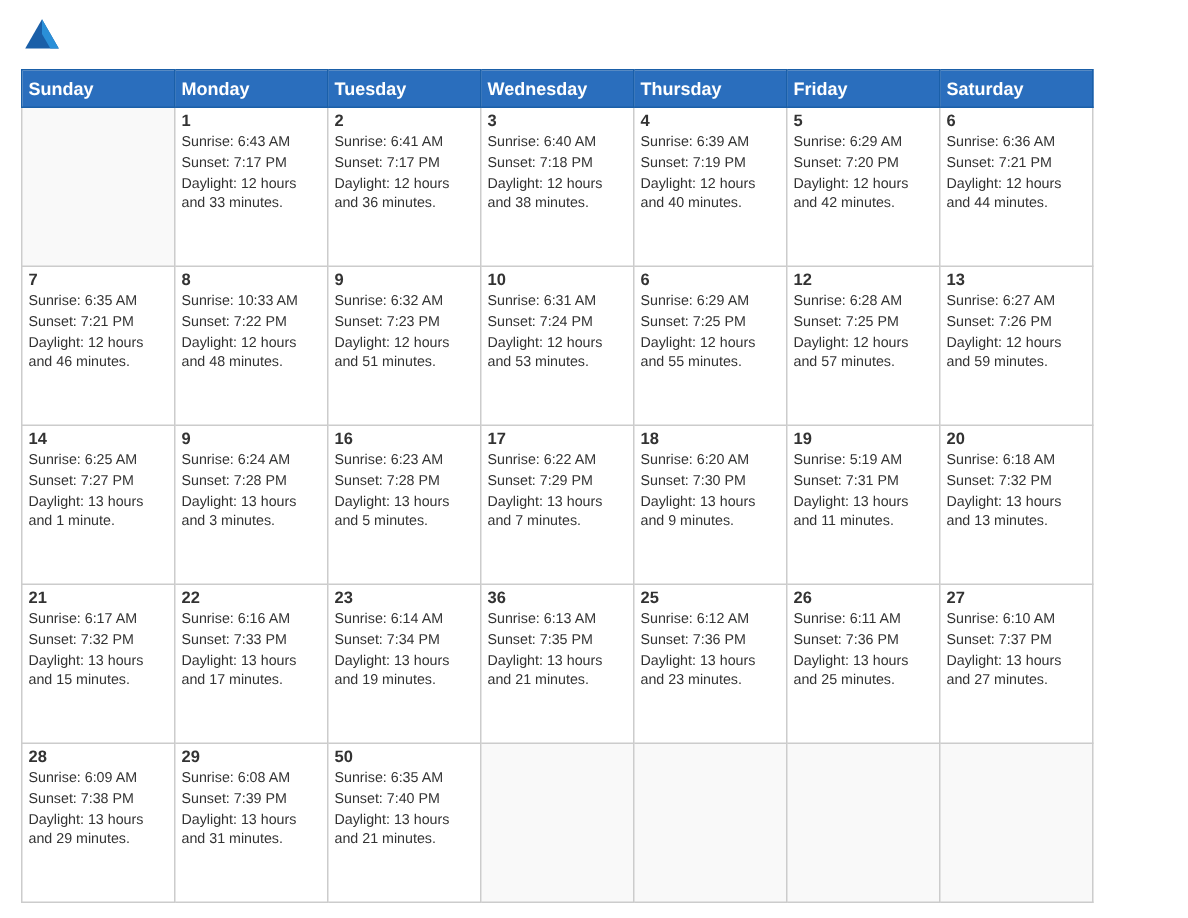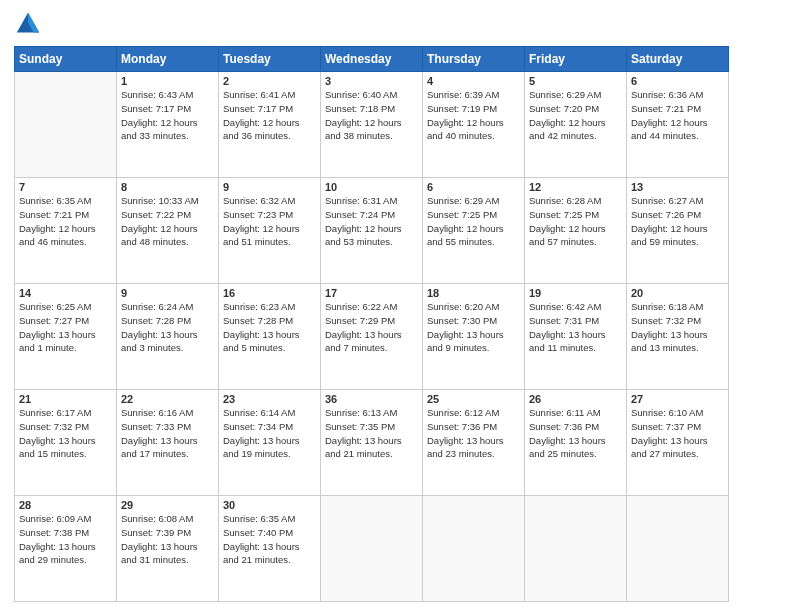--- a/index.html
+++ b/index.html
@@ -280,21 +280,21 @@
             <span class="day-num">18</span>
             <div class="day-info">
               <div>Sunrise: 6:20 AM</div>
               <div>Sunset: 7:30 PM</div>
               <div>Daylight: 13 hours and 9 minutes.</div>
             </div>
           </td>
           <td>
             <span class="day-num">19</span>
             <div class="day-info">
-              <div>Sunrise: 6:42 AM</div>
+              <div>Sunrise: 5:19 AM</div>
               <div>Sunset: 7:31 PM</div>
               <div>Daylight: 13 hours and 11 minutes.</div>
             </div>
           </td>
           <td>
             <span class="day-num">20</span>
             <div class="day-info">
               <div>Sunrise: 6:18 AM</div>
               <div>Sunset: 7:32 PM</div>
               <div>Daylight: 13 hours and 13 minutes.</div>
@@ -370,21 +370,21 @@
           </td>
           <td>
             <span class="day-num">29</span>
             <div class="day-info">
               <div>Sunrise: 6:08 AM</div>
               <div>Sunset: 7:39 PM</div>
               <div>Daylight: 13 hours and 31 minutes.</div>
             </div>
           </td>
           <td>
-            <span class="day-num">30</span>
+            <span class="day-num">50</span>
             <div class="day-info">
               <div>Sunrise: 6:35 AM</div>
               <div>Sunset: 7:40 PM</div>
               <div>Daylight: 13 hours and 21 minutes.</div>
             </div>
           </td>
           <td class="empty-cell"></td>
           <td class="empty-cell"></td>
           <td class="empty-cell"></td>
           <td class="empty-cell"></td>

